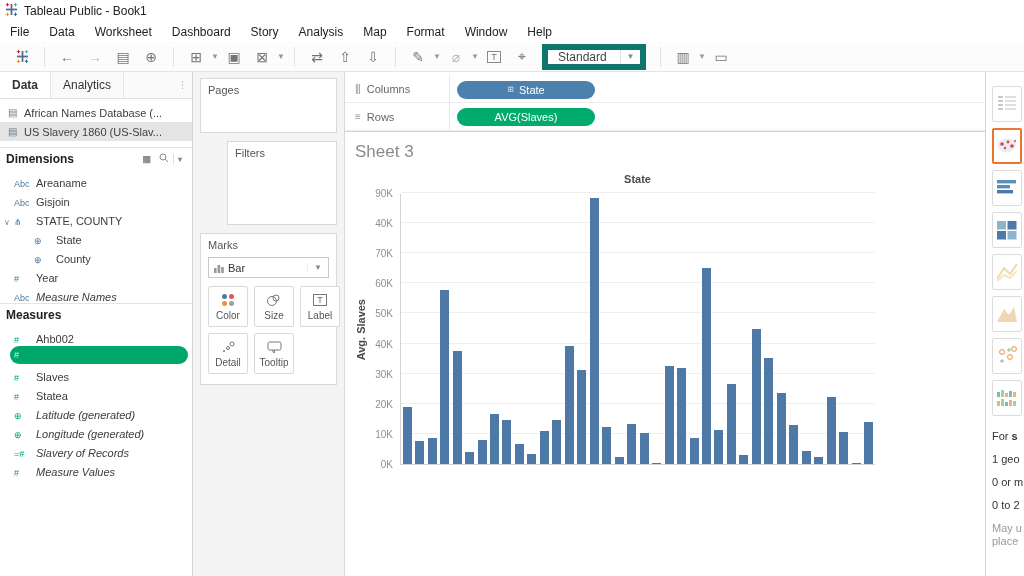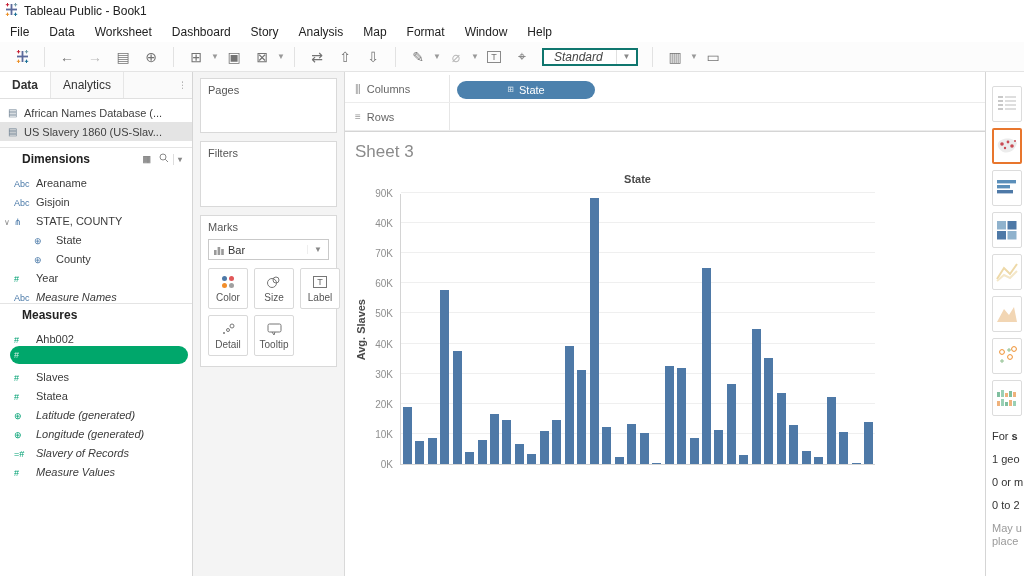--- a/index.html
+++ b/index.html
@@ -8,61 +8,61 @@
   .titlebar { height:22px; display:flex; align-items:center; padding-left:5px; background:#fff; }
   .titlebar .wtitle { font-size:12px; color:#222; margin-left:6px; }
   .menubar { height:20px; display:flex; align-items:center; background:#fff; }
   .menubar .menu-item { font-size:12px; color:#222; padding:2px 10px; cursor:default; }
   .toolbar { height:30px; display:flex; align-items:center; background:#fcfcfc;
     border-bottom:1px solid #e4e4e4; padding-left:8px; }
   .tb-icon { width:24px; height:22px; display:flex; align-items:center; justify-content:center;
     color:#737373; font-size:14px; margin:0 2px; }
   .tb-caret { color:#999; font-size:8px; width:10px; text-align:center; }
   .tb-sep { width:1px; height:20px; background:#e2e2e2; margin:0 8px; }
-  .tb-select { display:flex; align-items:center; border:2px solid #0f766e; background:#fff;
-    height:18px; margin:0 6px;font-style:italic; }
+  .tb-select { display:flex; align-items:center; border:6px solid #0f766e; background:#fff;
+    height:26px; margin:0 6px; }
   .tb-select .sel-label { font-size:12px; color:#444; padding:0 10px; width:72px; }
   .tb-select .sel-caret { width:20px; height:100%; border-left:1px solid #e0e0e0; display:flex;
     align-items:center; justify-content:center; color:#888; font-size:8px; }
   .main { display:flex; height:504px; }
 
   
   .data-pane { width:193px; background:#fff; border-right:1px solid #d5d5d5; flex:none; font-size:11px; }
   .pane-tabs { height:27px; display:flex; border-bottom:1px solid #e0e0e0; }
   .pane-tab { padding:6px 12px; font-size:12px; color:#333; background:#fafafa; border-right:1px solid #e6e6e6; }
   .pane-tab.active { background:#fff; font-weight:bold; }
   .pane-tab-more { flex:1; display:flex; justify-content:flex-end; align-items:center;
     padding-right:5px; color:#999; font-size:9px; background:#fafafa; }
   .ds-list { padding:4px 0 6px 0; border-bottom:1px solid #e4e4e4; }
   .ds-row { height:19px; display:flex; align-items:center; padding-left:8px; color:#3f3f3f; }
   .ds-row.selected { background:#e4e4e4; }
   .ds-ico { color:#6c7f90; font-size:10px; width:16px; }
   .fields-header { height:22px; display:flex; align-items:center; padding:0 6px 0 6px;
-    font-weight:bold; color:#222; font-size:12px;margin-left:16px; }
+    font-weight:bold; color:#222; font-size:12px; }
   .fh-icons { margin-left:auto; display:flex; align-items:center; color:#8a8a8a; }
   .fh-icons .fh-ic { font-size:9px; padding:0 4px; }
   .fh-caretbox { border-left:1px solid #ddd; padding:1px 4px; font-size:8px; color:#888; }
   .field-row { height:19px; display:flex; align-items:flex-end; padding-left:14px; color:#3b3b3b; }
   .field-row .expander { width:10px; font-size:8px; color:#888; margin-left:-10px; }
   .field-row.indent { padding-left:34px; }
   .f-ico { width:22px; font-size:9px; font-style:normal; flex:none; }
   .f-ico.blue { color:#4a79a8; } .f-ico.green { color:#00a173; }
   .field-row.italic .f-label { font-style:italic; }
   .f-label { white-space:nowrap; overflow:hidden;margin-top:32px; }
   .field-row.selected-pill { padding-left:0; }
   .selected-pill .pillwrap { background:#00a76b; color:#fff; border-radius:9px; height:18px;
     display:flex; align-items:center; margin:0 4px 0 10px; padding-left:4px; flex:1; }
   .selected-pill .pillwrap .f-ico { color:#cfeee2; }
   .m-divider { border-top:1px solid #e4e4e4; }
 
   
   .shelf-col { width:152px; background:#f4f4f4; border-right:1px solid #d9d9d9; flex:none; padding:6px 7px; }
   .card { background:#fff; border:1px solid #d9d9d9; margin-bottom:8px; padding:5px 7px; font-size:11px; color:#555; }
   .card.pages { height:55px; }
-  .card.filters { height:66px; }
+  .card.filters { height:84px;margin-left:27px; }
   .card.marks { height:152px; }
   .marks-select { margin-top:6px; height:21px; border:1px solid #c9c9c9; display:flex; align-items:center; background:#fff; }
   .marks-select .ms-ico { margin:0 4px 0 5px; display:flex; }
   .marks-select .ms-label { color:#333; flex:1; }
   .marks-select .ms-caret { font-size:8px; color:#888; padding:0 6px; border-left:1px solid #eee; }
   .marks-btns { display:grid; grid-template-columns:repeat(3,40px); gap:6px; margin-top:8px; }
   .marks-btn { width:40px; height:41px; border:1px solid #d9d9d9; border-radius:2px; background:#fff;
     display:flex; flex-direction:column; align-items:center; justify-content:center; font-size:10px; color:#555; }
   .marks-btn .mb-ico { height:16px; display:flex; align-items:center; justify-content:center; margin-bottom:2px; }
   .color-dots { display:grid; grid-template-columns:5px 5px; gap:2px; }
@@ -374,20 +374,23 @@
         <span id="col-pills"><span class="pill blue">
               <span class="pill-plus">⊞</span>
               <span>State</span>
             </span></span>
       </div>
       <div class="shelf-row">
         <span class="shelf-label">
           <span class="sh-ico">≡</span>
           <span>Rows</span>
         </span>
+        <span id="row-pills"><span class="pill green">
+              <span>AVG(Slaves)</span>
+            </span></span>
       </div>
     </div>
     <div class="worksheet">
       <div class="sheet-title">Sheet 3</div>
       <div class="col-header">State</div>
       <div class="ylabel">
           <span>Avg. Slaves</span>
         </div>
       <div id="yticks">
           <div class="ytick" style="top: 327px; left: 0px;">0K</div>

